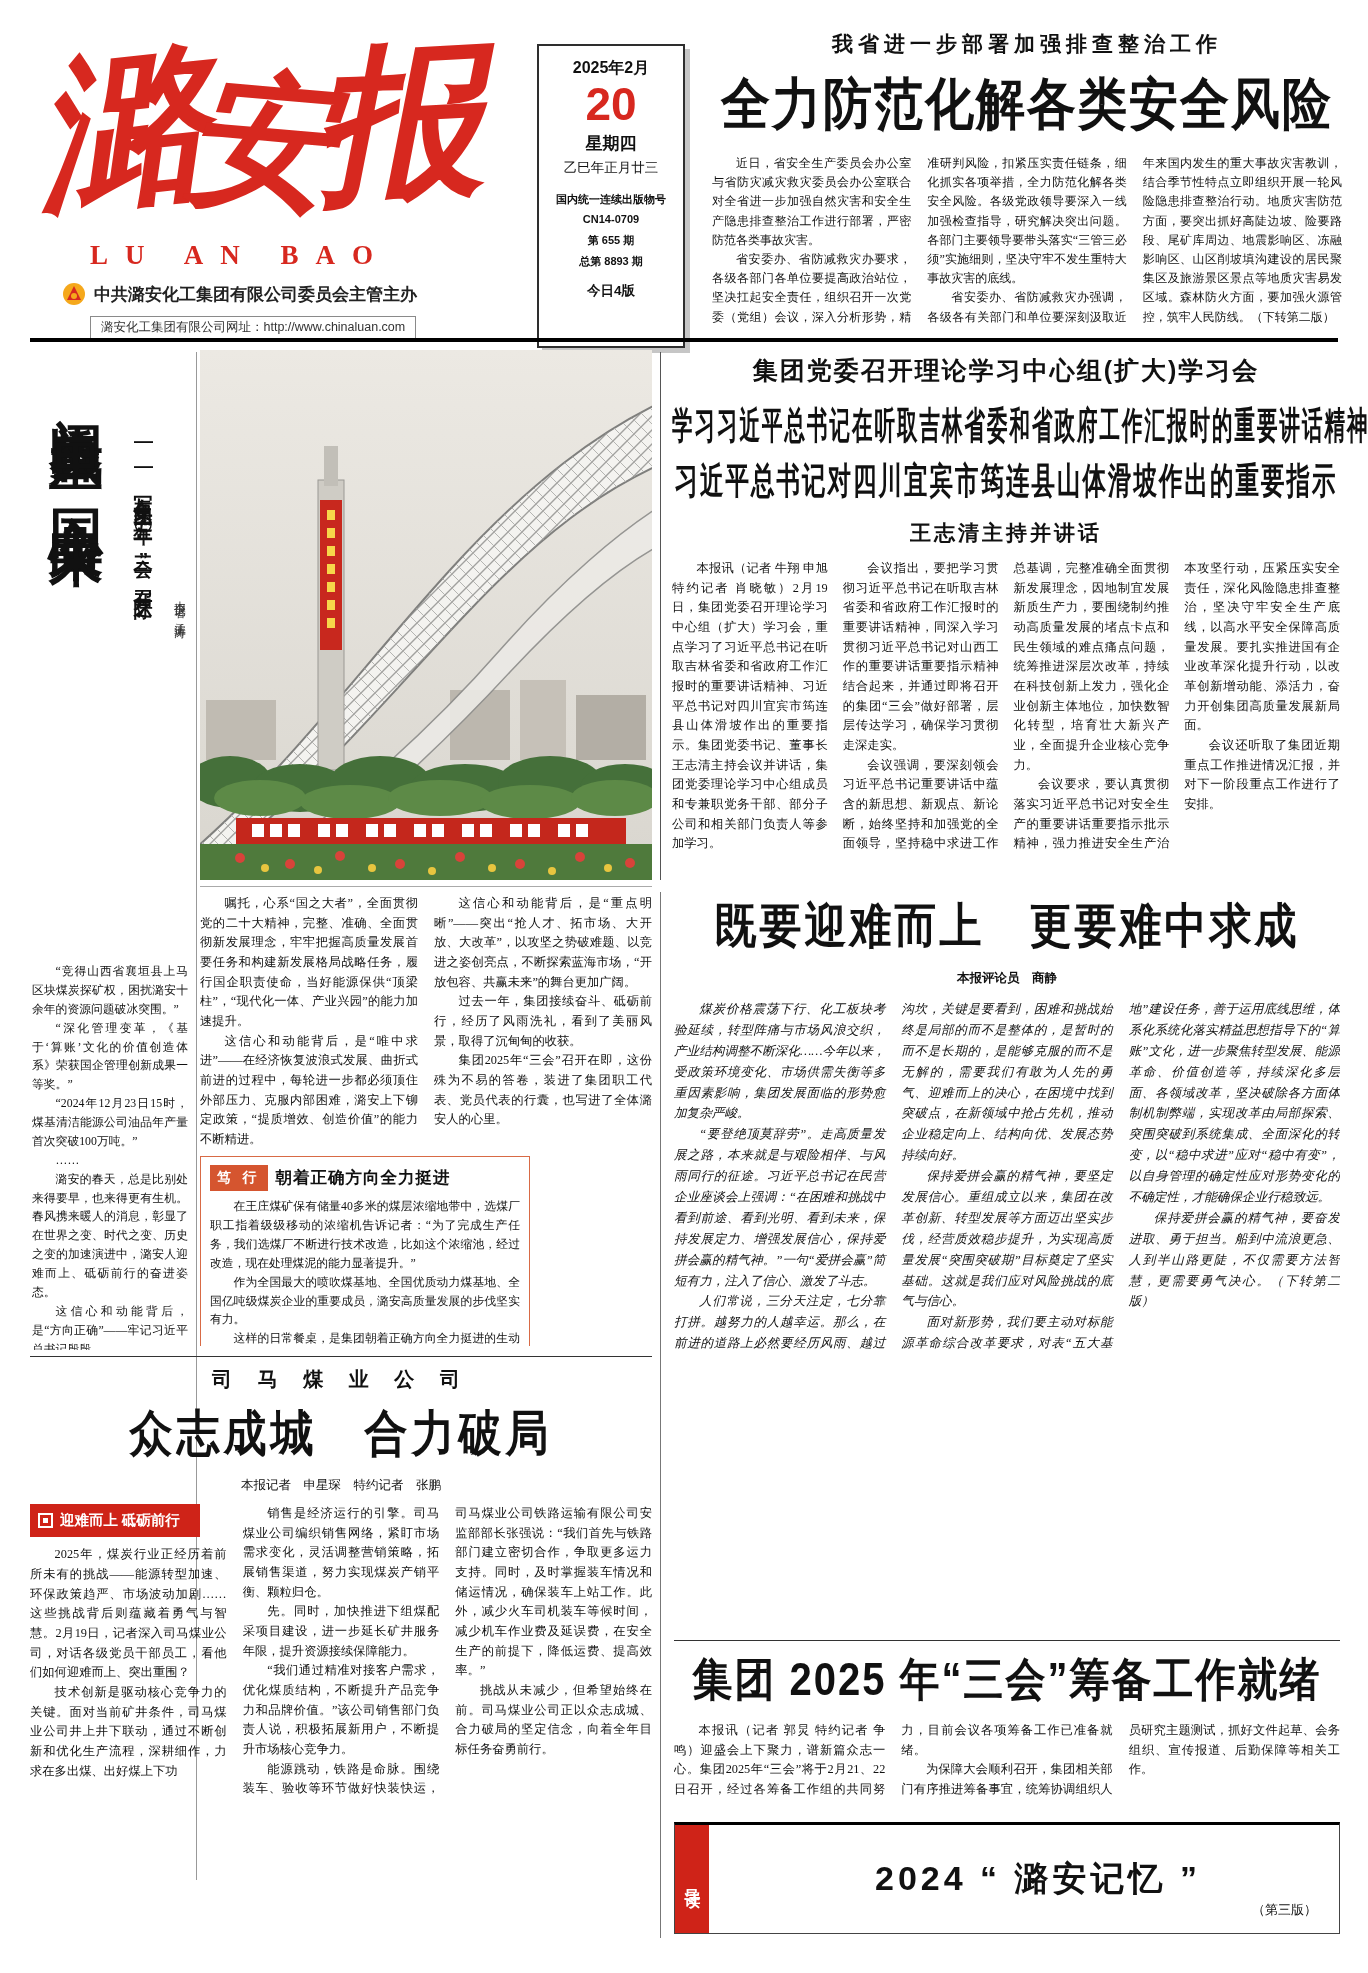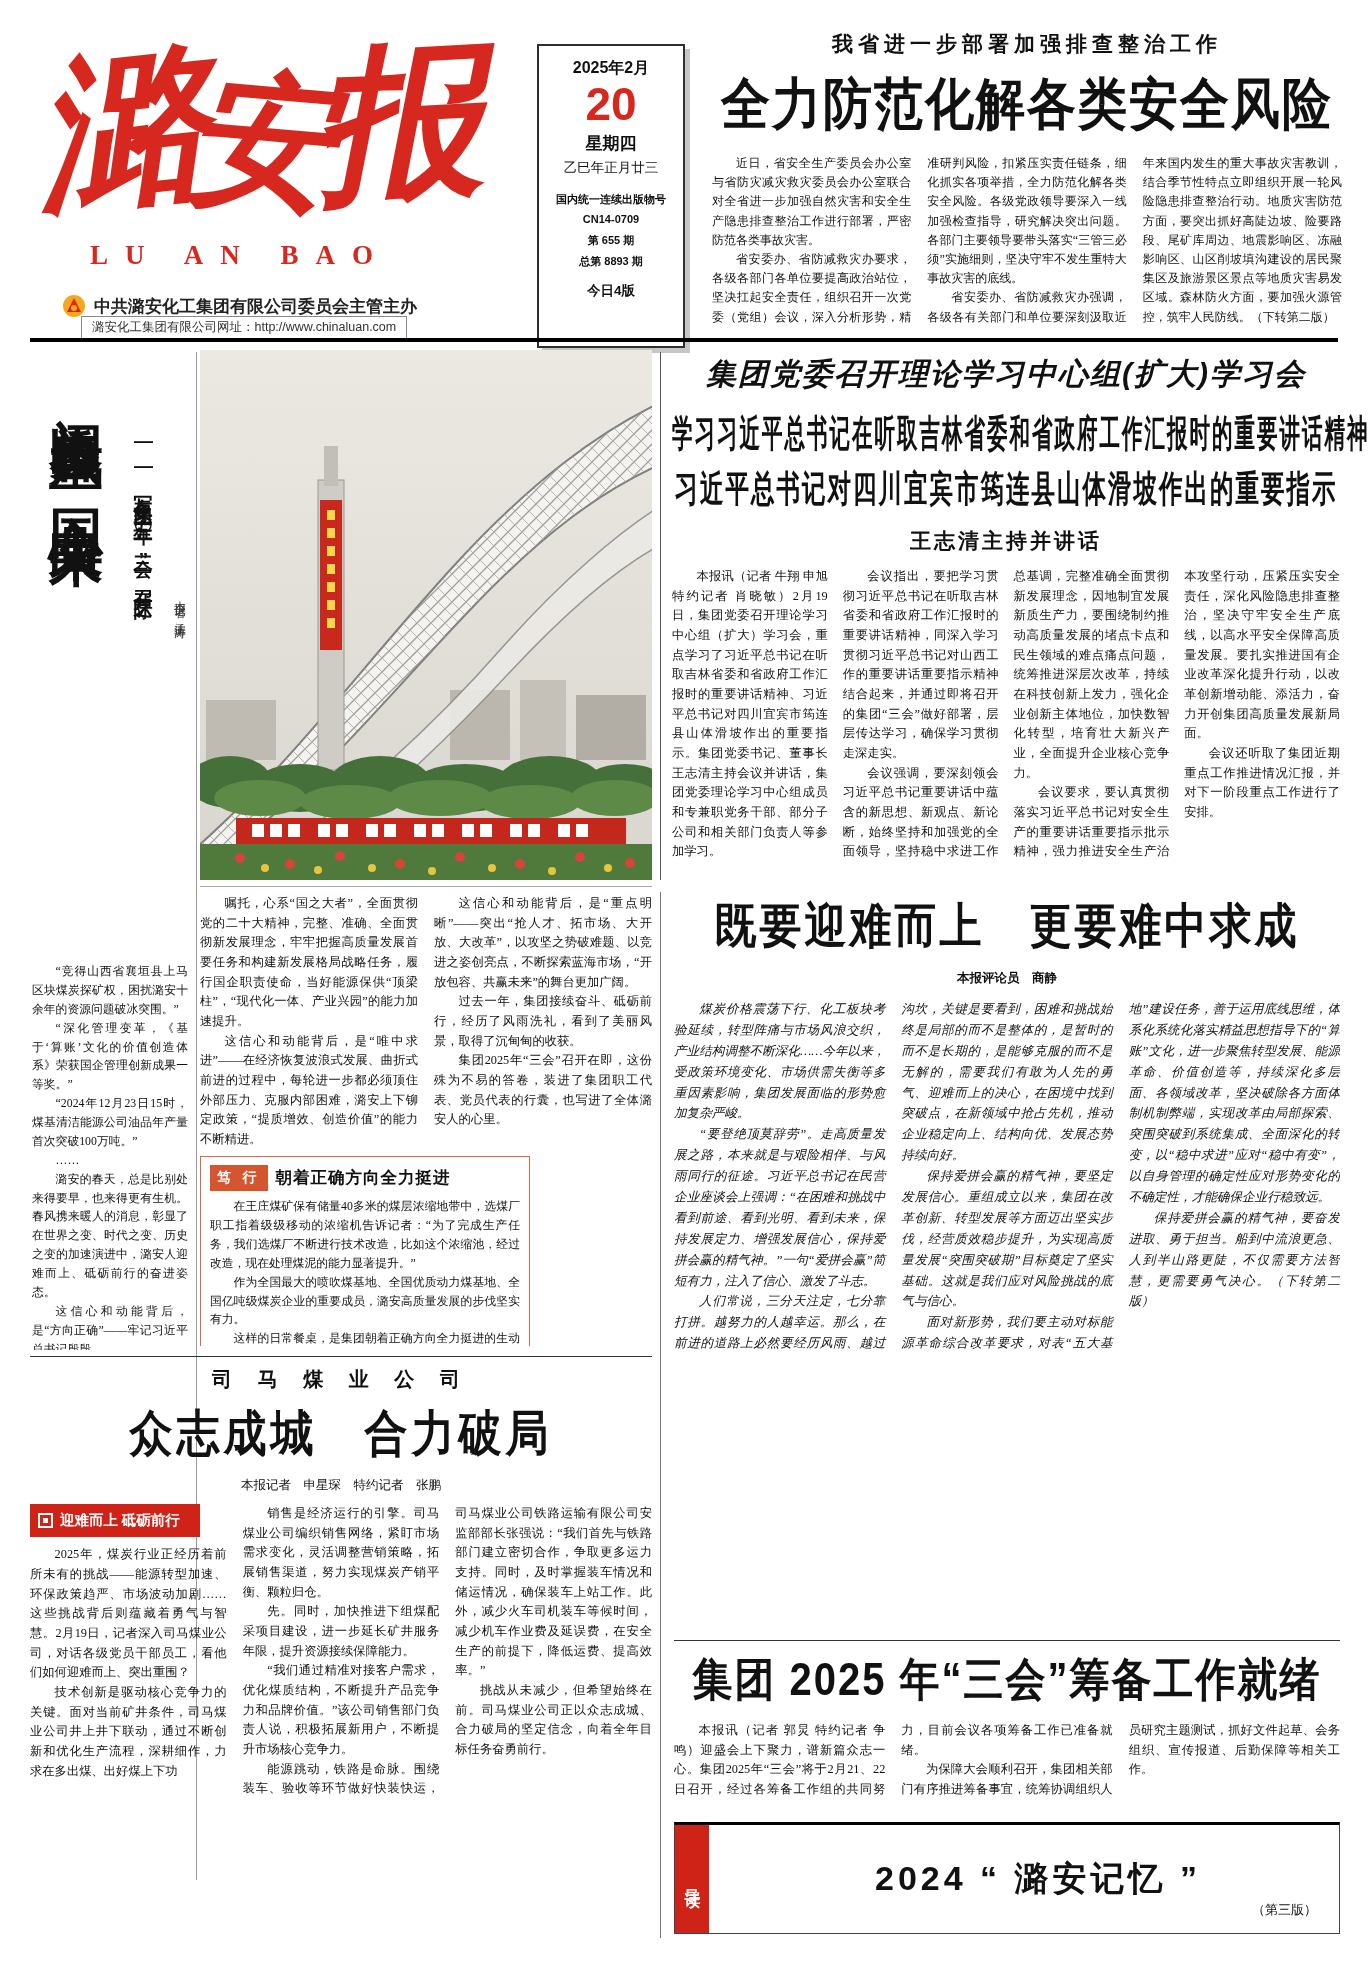--- a/index.html
+++ b/index.html
@@ -67,29 +67,29 @@
 
 <div id="page">
 
   <div class="abs" style="left:36px;top:34px;width:410px;height:200px;">
     <span class="abs callig" style="left:0px;top:10px;font-size:168px;transform:rotate(-6deg);">潞</span>
     <span class="abs callig" style="left:150px;top:34px;font-size:146px;transform:rotate(5deg);">安</span>
     <span class="abs callig" style="left:278px;top:4px;font-size:168px;transform:rotate(-3deg);">报</span>
   </div>
   <div class="abs latin center" style="left:60px;top:240px;width:360px;">LU AN BAO</div>
 
-  <div class="abs supervisor" style="left:62px;top:294px;">
+  <div class="abs supervisor" style="left:62px;top:282px;">
     <svg width="24" height="24" viewBox="0 0 24 24">
       <circle cx="12" cy="12" r="11" fill="#f5a81c"></circle>
       <path d="M12 4 L19 18 L5 18 Z" fill="#d7281f"></path>
       <circle cx="12" cy="14" r="3" fill="#f5a81c"></circle>
     </svg>
     <span>中共潞安化工集团有限公司委员会主管主办</span>
   </div>
-  <div class="abs" style="left:81px;top:316px;">
+  <div class="abs" style="left:90px;top:316px;">
     <span class="website">潞安化工集团有限公司网址：http://www.chinaluan.com</span>
   </div>
 
   <div class="abs datebox" style="left:537px;top:44px;width:148px;height:304px;">
     <div class="db-month">2025年2月</div>
     <div class="db-day">20</div>
     <div class="db-week">星期四</div>
     <div class="db-lunar">乙巳年正月廿三</div>
     <div class="db-small">
       <div>国内统一连续出版物号</div>
@@ -208,21 +208,21 @@
           <circle cx="292" cy="518" r="4"></circle>
           <circle cx="352" cy="521" r="4"></circle>
         <circle cx="408" cy="518" r="4"></circle>
       </g>
     </svg>
   </div>
 
   <div class="abs vline" style="left:660px;top:352px;height:528px;"></div>
 
   <div class="abs" style="left:672px;top:354px;width:668px;height:528px;">
-    <div class="kicker center" style="font-size:30px;letter-spacing:2px;font-style:italic;">集团党委召开理论学习中心组(扩大)学习会</div>
+    <div class="kicker center" style="font-size:25px;letter-spacing:2px;">集团党委召开理论学习中心组(扩大)学习会</div>
     <div class="big-head center sy18" style="font-size:20.5px;margin-top:24px;">学习习近平总书记在听取吉林省委和省政府工作汇报时的重要讲话精神</div>
     <div class="big-head center sy16" style="font-size:23.5px;letter-spacing:2px;margin-top:26px;">习近平总书记对四川宜宾市筠连县山体滑坡作出的重要指示</div>
     <div class="center" style="font-size:21px;font-weight:bold;letter-spacing:3px;margin-top:22px;">王志清主持并讲话</div>
     <div class="body-text cols4" style="margin-top:12px;height:344px;">
         <p>本报讯（记者 牛翔 申旭 特约记者 肖晓敏）2月19日，集团党委召开理论学习中心组（扩大）学习会，重点学习了习近平总书记在听取吉林省委和省政府工作汇报时的重要讲话精神、习近平总书记对四川宜宾市筠连县山体滑坡作出的重要指示。集团党委书记、董事长王志清主持会议并讲话，集团党委理论学习中心组成员和专兼职党务干部、部分子公司和相关部门负责人等参加学习。</p>
         <p>会议指出，要把学习贯彻习近平总书记在听取吉林省委和省政府工作汇报时的重要讲话精神，同深入学习贯彻习近平总书记对山西工作的重要讲话重要指示精神结合起来，并通过即将召开的集团“三会”做好部署，层层传达学习，确保学习贯彻走深走实。</p>
         <p>会议强调，要深刻领会习近平总书记重要讲话中蕴含的新思想、新观点、新论断，始终坚持和加强党的全面领导，坚持稳中求进工作总基调，完整准确全面贯彻新发展理念，因地制宜发展新质生产力，要围绕制约推动高质量发展的堵点卡点和民生领域的难点痛点问题，统筹推进深层次改革，持续在科技创新上发力，强化企业创新主体地位，加快数智化转型，培育壮大新兴产业，全面提升企业核心竞争力。</p>
         <p>会议要求，要认真贯彻落实习近平总书记对安全生产的重要讲话重要指示批示精神，强力推进安全生产治本攻坚行动，压紧压实安全责任，深化风险隐患排查整治，坚决守牢安全生产底线，以高水平安全保障高质量发展。要扎实推进国有企业改革深化提升行动，以改革创新增动能、添活力，奋力开创集团高质量发展新局面。</p>
         <p>会议还听取了集团近期重点工作推进情况汇报，并对下一阶段重点工作进行了安排。</p>
       </div>

